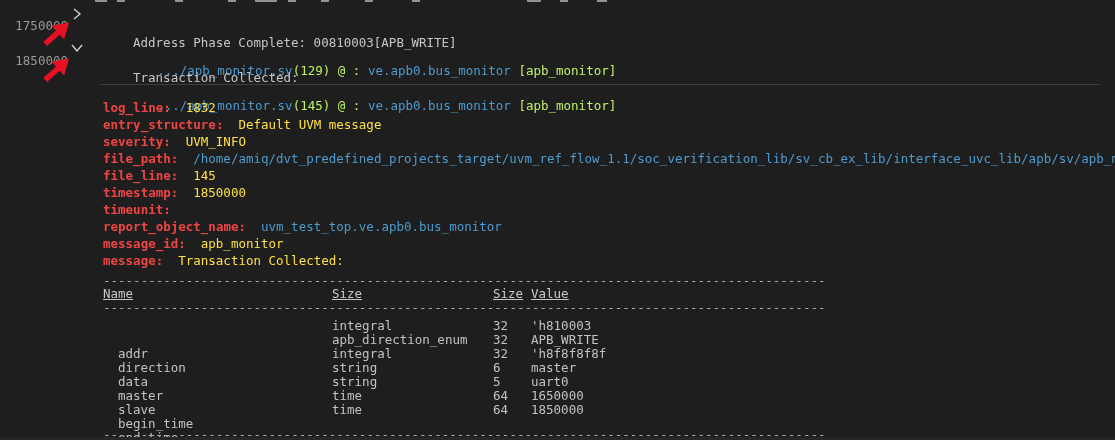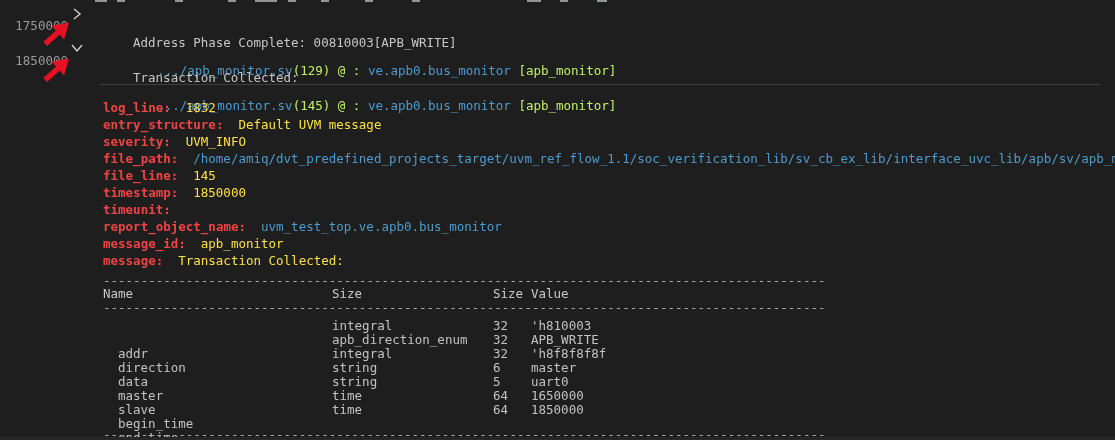--- a/index.html
+++ b/index.html
@@ -20,21 +20,21 @@
   .hsep{position:absolute;top:84px;left:100px;width:1000px;height:1px;background:#3d3e40;}
   
   #details{position:absolute;left:103px;top:99px;}
   .drow{height:17px;line-height:17px;white-space:pre;}
   .dlabel{font-weight:bold;color:#ef4444;margin-right:15px;}
   .dvalue{color:#fde047;text-align:center;}
   
   #ttable{position:absolute;left:103px;top:274px;width:760px;}
   .sep{height:14px;line-height:13px;color:#a8a8a8;white-space:pre;overflow:hidden;width:730px;}
   .sep1{position:absolute;top:0;} .sep2{position:absolute;top:27px;}
-  .thead{position:absolute;top:13px;}
+  .thead{position:absolute;top:13px;text-decoration:underline;}
   .trow{display:grid;grid-template-columns:229px 161px 38px auto;height:14px;line-height:14px;white-space:pre;color:#c2c2c2;}
   .tbody{position:absolute;top:45px;}
   .ind .cname{padding-left:15px;margin-top:28px;}
   .thead .trow{color:#c9c9c9;}
   .sep3{position:absolute;top:154px;}
   .bottom-strip{position:absolute;left:0;bottom:0;width:1115px;height:3px;background:#27272a;}
 </style>
 </head>
 <body>
 

